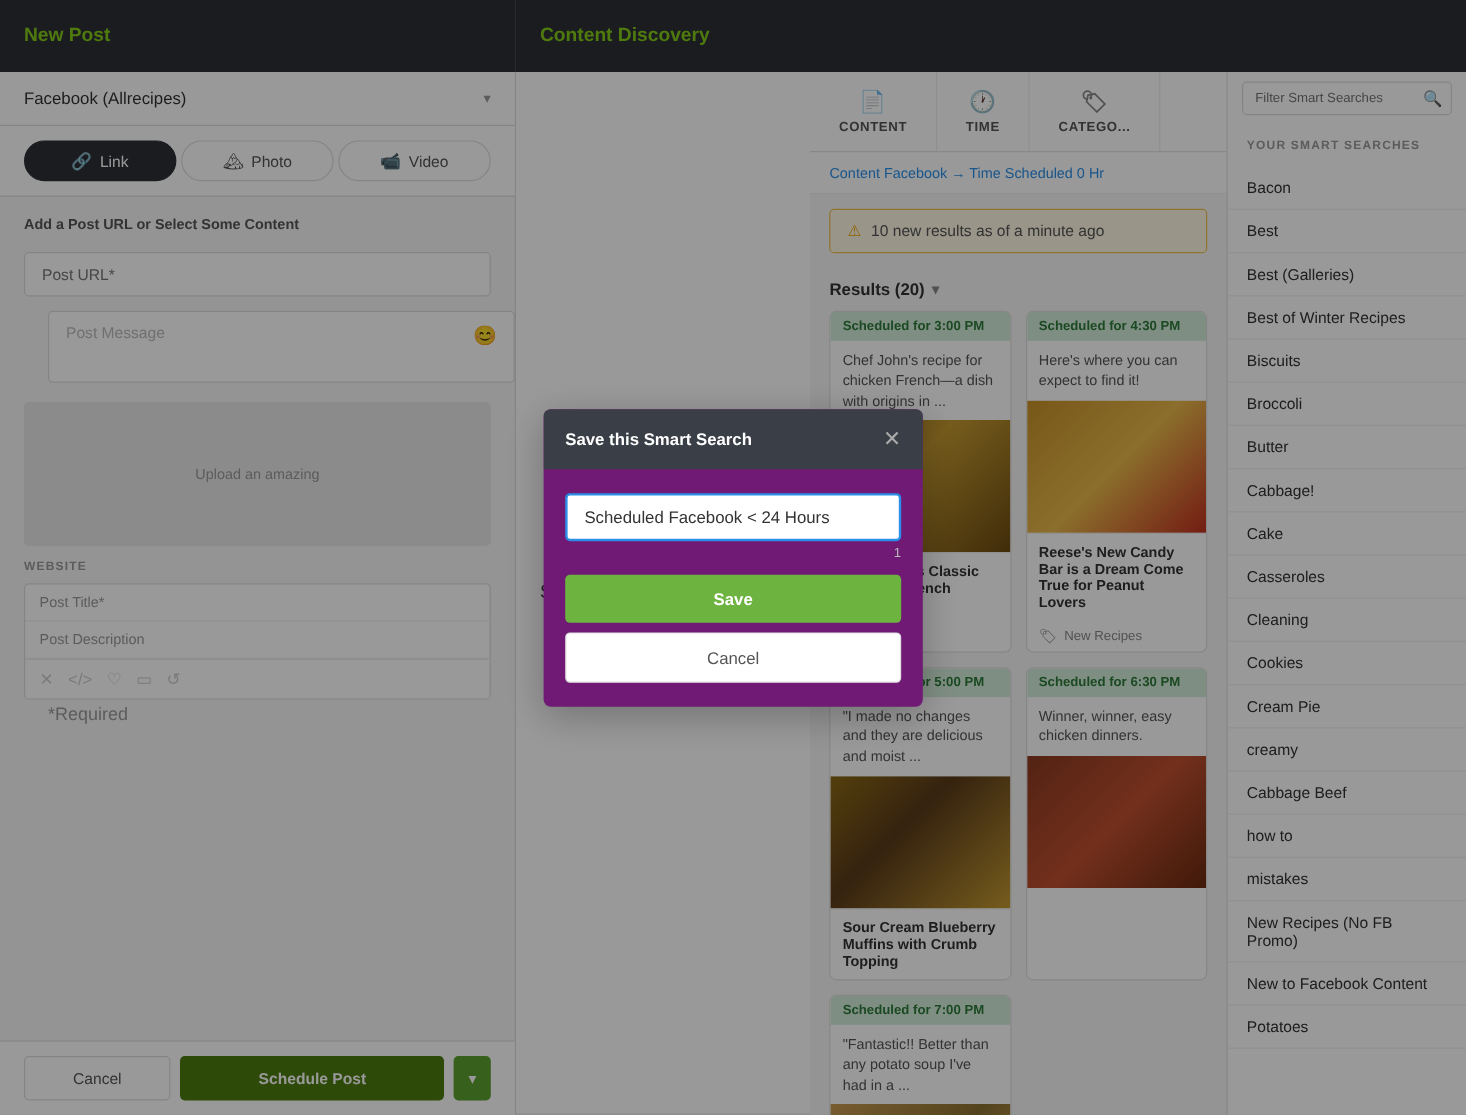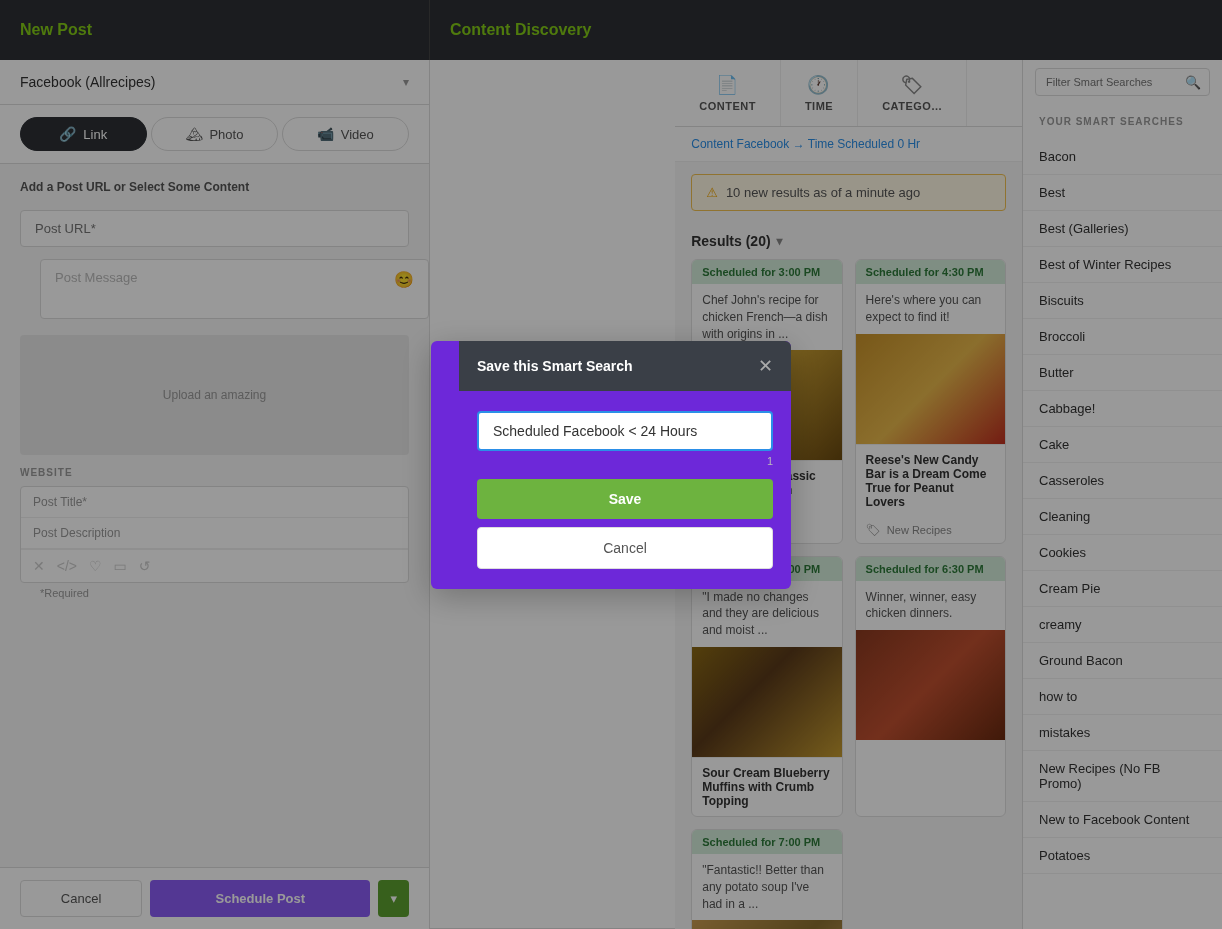--- a/index.html
+++ b/index.html
@@ -35,25 +35,25 @@
     .image-upload-text { color: #999; font-size: 12px; }
 
     .website-section { padding: 12px 20px; }
     .website-label { font-size: 10px; font-weight: 700; color: #999; letter-spacing: 1px; margin-bottom: 8px; }
     .website-fields { border: 1px solid #ddd; border-radius: 4px; background: #fff; }
     .website-field { padding: 8px 12px; font-size: 12px; color: #999; border-bottom: 1px solid #eee; }
     .website-field:last-child { border-bottom: none; }
     .website-icons { display: flex; align-items: center; gap: 12px; padding: 8px 12px; border-top: 1px solid #eee; }
     .website-icon { color: #ccc; font-size: 14px; }
 
-    .required-text { font-size: 11px; color: #999; padding: 4px 20px; }
+    .required-text { font-size: 15px; color: #999; padding: 4px 20px; }
 
     .bottom-actions { margin-top: auto; padding: 12px 20px; border-top: 1px solid #ddd; display: flex; gap: 8px; background: #fff; }
     .cancel-btn { flex: 1; padding: 10px; border: 1px solid #ddd; border-radius: 4px; background: #fff; font-size: 13px; color: #555; cursor: pointer; }
-    .schedule-btn { flex: 2; padding: 10px; border: none; border-radius: 4px; background: #8b5cf6; color: #fff; font-size: 13px; font-weight: 600; cursor: pointer; display: flex; align-items: center; justify-content: center; gap: 0; }
+    .schedule-btn { flex: 2; padding: 10px; border: none; border-radius: 4px; background: #4d7c0f; color: #fff; font-size: 13px; font-weight: 600; cursor: pointer; display: flex; align-items: center; justify-content: center; gap: 0; }
     .schedule-btn-arrow { padding: 10px 12px; border: none; border-radius: 4px; background: #5da030; color: #fff; font-size: 13px; cursor: pointer; }
 
     
     .right-panel { flex: 1; display: flex; flex-direction: row; background: #f7f7f7; }
     .right-header { padding: 14px 20px; border-bottom: 1px solid #ddd; display: flex; align-items: center; justify-content: space-between; background: #fff; }
     .smart-search-title { font-size: 16px; color: #333; }
     .save-new-search { color: #2b8fe8; font-size: 14px; cursor: pointer; display: flex; align-items: center; gap: 6px; }
 
     .search-nav { display: flex; background: #fff; border-bottom: 1px solid #ddd; }
     .search-nav-item { padding: 14px 24px; display: flex; flex-direction: column; align-items: center; gap: 4px; cursor: pointer; color: #555; font-size: 11px; font-weight: 600; letter-spacing: 0.5px; border-right: 1px solid #eee; }
@@ -82,21 +82,21 @@
     
     .smart-searches-sidebar { width: 200px; background: #fff; border-left: 1px solid #ddd; overflow-y: auto; }
     .smart-searches-header { padding: 12px 16px; font-size: 10px; font-weight: 700; color: #999; letter-spacing: 1px; }
     .filter-search-wrapper { padding: 8px 12px; position: relative; }
     .filter-search-wrapper input { width: 100%; padding: 7px 30px 7px 10px; border: 1px solid #ddd; border-radius: 4px; font-size: 11px; }
     .filter-search-icon { position: absolute; right: 20px; top: 50%; transform: translateY(-50%); color: #bbb; font-size: 13px; }
     .smart-search-item { padding: 10px 16px; font-size: 13px; color: #333; cursor: pointer; border-bottom: 1px solid #f0f0f0; }
 
     
     .modal-overlay { position: absolute; top: 0; left: 0; width: 100%; height: 100%; background: rgba(0,0,0,0.4); display: flex; align-items: center; justify-content: center; z-index: 100; }
-    .modal { background: #6d28d9; border-radius: 6px; width: 360px; overflow: hidden; box-shadow: 0 8px 32px rgba(0,0,0,0.25); padding-left: 28px; }
+    .modal { background: #701a75; border-radius: 6px; width: 316px; overflow: hidden; box-shadow: 0 8px 32px rgba(0,0,0,0.25); }
     .modal-header { background: #3a3f47; padding: 14px 18px; display: flex; align-items: center; justify-content: space-between; }
     .modal-title { color: #fff; font-size: 14px; font-weight: 600; }
     .modal-close { color: #aaa; font-size: 18px; cursor: pointer; background: none; border: none; }
     .modal-body { padding: 20px 18px; }
     .modal-input { width: 100%; padding: 10px 14px; border: 2px solid #2b8fe8; border-radius: 4px; font-size: 14px; color: #333; outline: none; }
     .modal-char-count { text-align: right; font-size: 11px; color: #bbb; margin-top: 4px; }
     .modal-save-btn { width: 100%; padding: 12px; background: #6db33f; border: none; border-radius: 4px; color: #fff; font-size: 14px; font-weight: 600; cursor: pointer; margin-top: 12px; }
     .modal-cancel-btn { width: 100%; padding: 12px; background: #fff; border: 1px solid #ddd; border-radius: 4px; color: #555; font-size: 14px; cursor: pointer; margin-top: 8px; }
 
     
@@ -276,21 +276,21 @@
               <div class="smart-search-item">Biscuits</div>
               <div class="smart-search-item">Broccoli</div>
               <div class="smart-search-item">Butter</div>
               <div class="smart-search-item">Cabbage!</div>
               <div class="smart-search-item">Cake</div>
               <div class="smart-search-item">Casseroles</div>
               <div class="smart-search-item">Cleaning</div>
               <div class="smart-search-item">Cookies</div>
               <div class="smart-search-item">Cream Pie</div>
               <div class="smart-search-item">creamy</div>
-              <div class="smart-search-item">Ground Bacon</div>
+              <div class="smart-search-item">Cabbage Beef</div>
               <div class="smart-search-item">how to</div>
               <div class="smart-search-item">mistakes</div>
               <div class="smart-search-item">New Recipes (No FB Promo)</div>
               <div class="smart-search-item">New to Facebook Content</div>
               <div class="smart-search-item">Potatoes</div>
             </div>
         </div>
       </div>
     </div>
   </div>

